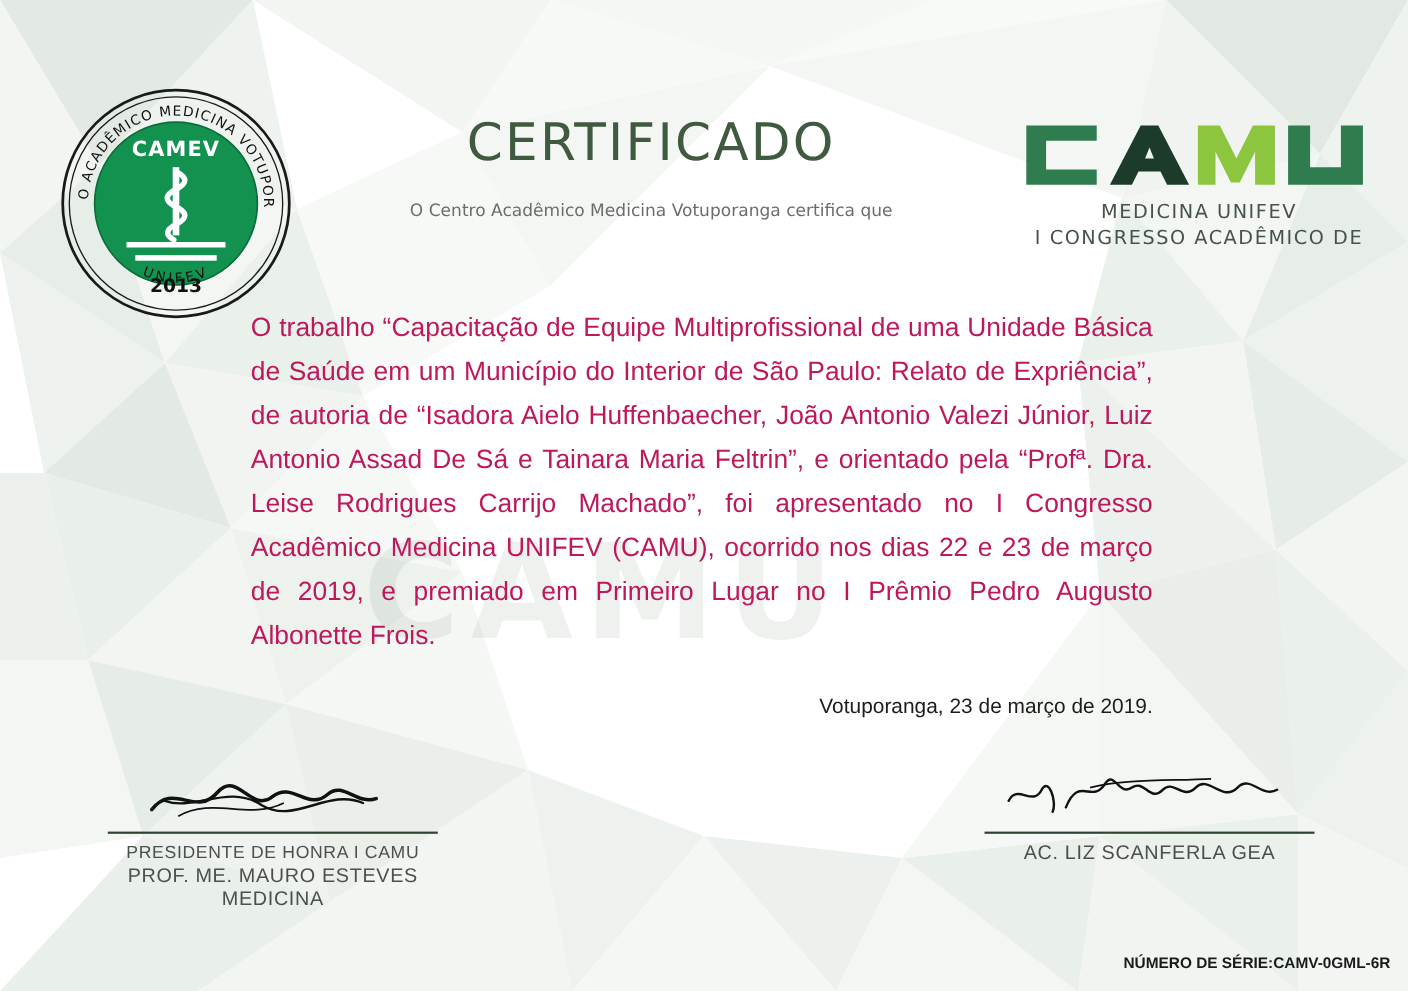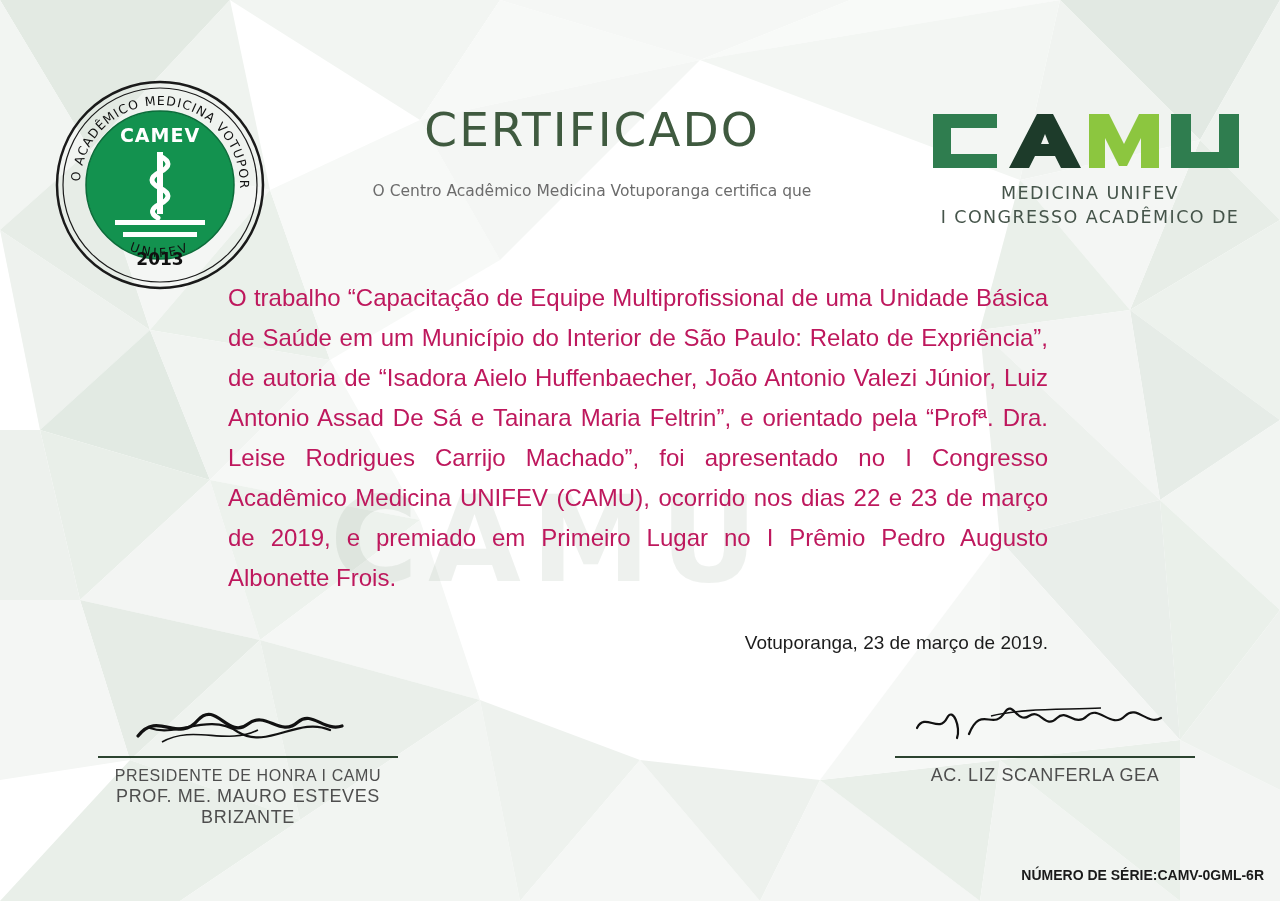--- a/index.html
+++ b/index.html
@@ -326,21 +326,21 @@
       <div class="sig-ink">
         <svg width="300" height="66" viewBox="0 0 300 66">
           <path d="M40 46 C60 20, 80 54, 100 30 C118 10, 130 50, 150 34 C168 20, 182 48, 200 32 C214 20, 226 42, 244 36" fill="none" stroke="#111" stroke-width="3.2" stroke-linecap="round"></path>
           <path d="M52 38 C78 48, 110 22, 140 42 C170 60, 200 26, 232 40" fill="none" stroke="#111" stroke-width="2.2" stroke-linecap="round"></path>
           <path d="M64 52 C96 34, 128 56, 160 40" fill="none" stroke="#111" stroke-width="1.6"></path>
         </svg>
       </div>
       <div class="sig-line"></div>
       <div class="sig-role">PRESIDENTE DE HONRA I CAMU</div>
       <div class="sig-name">PROF. ME. MAURO ESTEVES</div>
-      <div class="sig-name">BRIZANTE</div>
+      <div class="sig-name">MEDICINA</div>
     </div>
 
 
     <div class="sig sig-3">
       <div class="sig-ink">
         <svg width="300" height="66" viewBox="0 0 300 66">
           <path d="M22 38 C30 22, 44 44, 52 28 C58 16, 66 38, 62 48" fill="none" stroke="#111" stroke-width="2.2" stroke-linecap="round"></path>
           <path d="M74 44 C86 14, 98 42, 110 22 C118 10, 122 34, 134 26 C146 18, 150 40, 162 28 C172 18, 180 38, 192 26 C204 14, 216 40, 230 26 C242 14, 252 36, 266 28" fill="none" stroke="#111" stroke-width="2.2" stroke-linecap="round"></path>
           <path d="M96 26 C128 18, 170 20, 206 18" fill="none" stroke="#111" stroke-width="1.6"></path>
         </svg>

